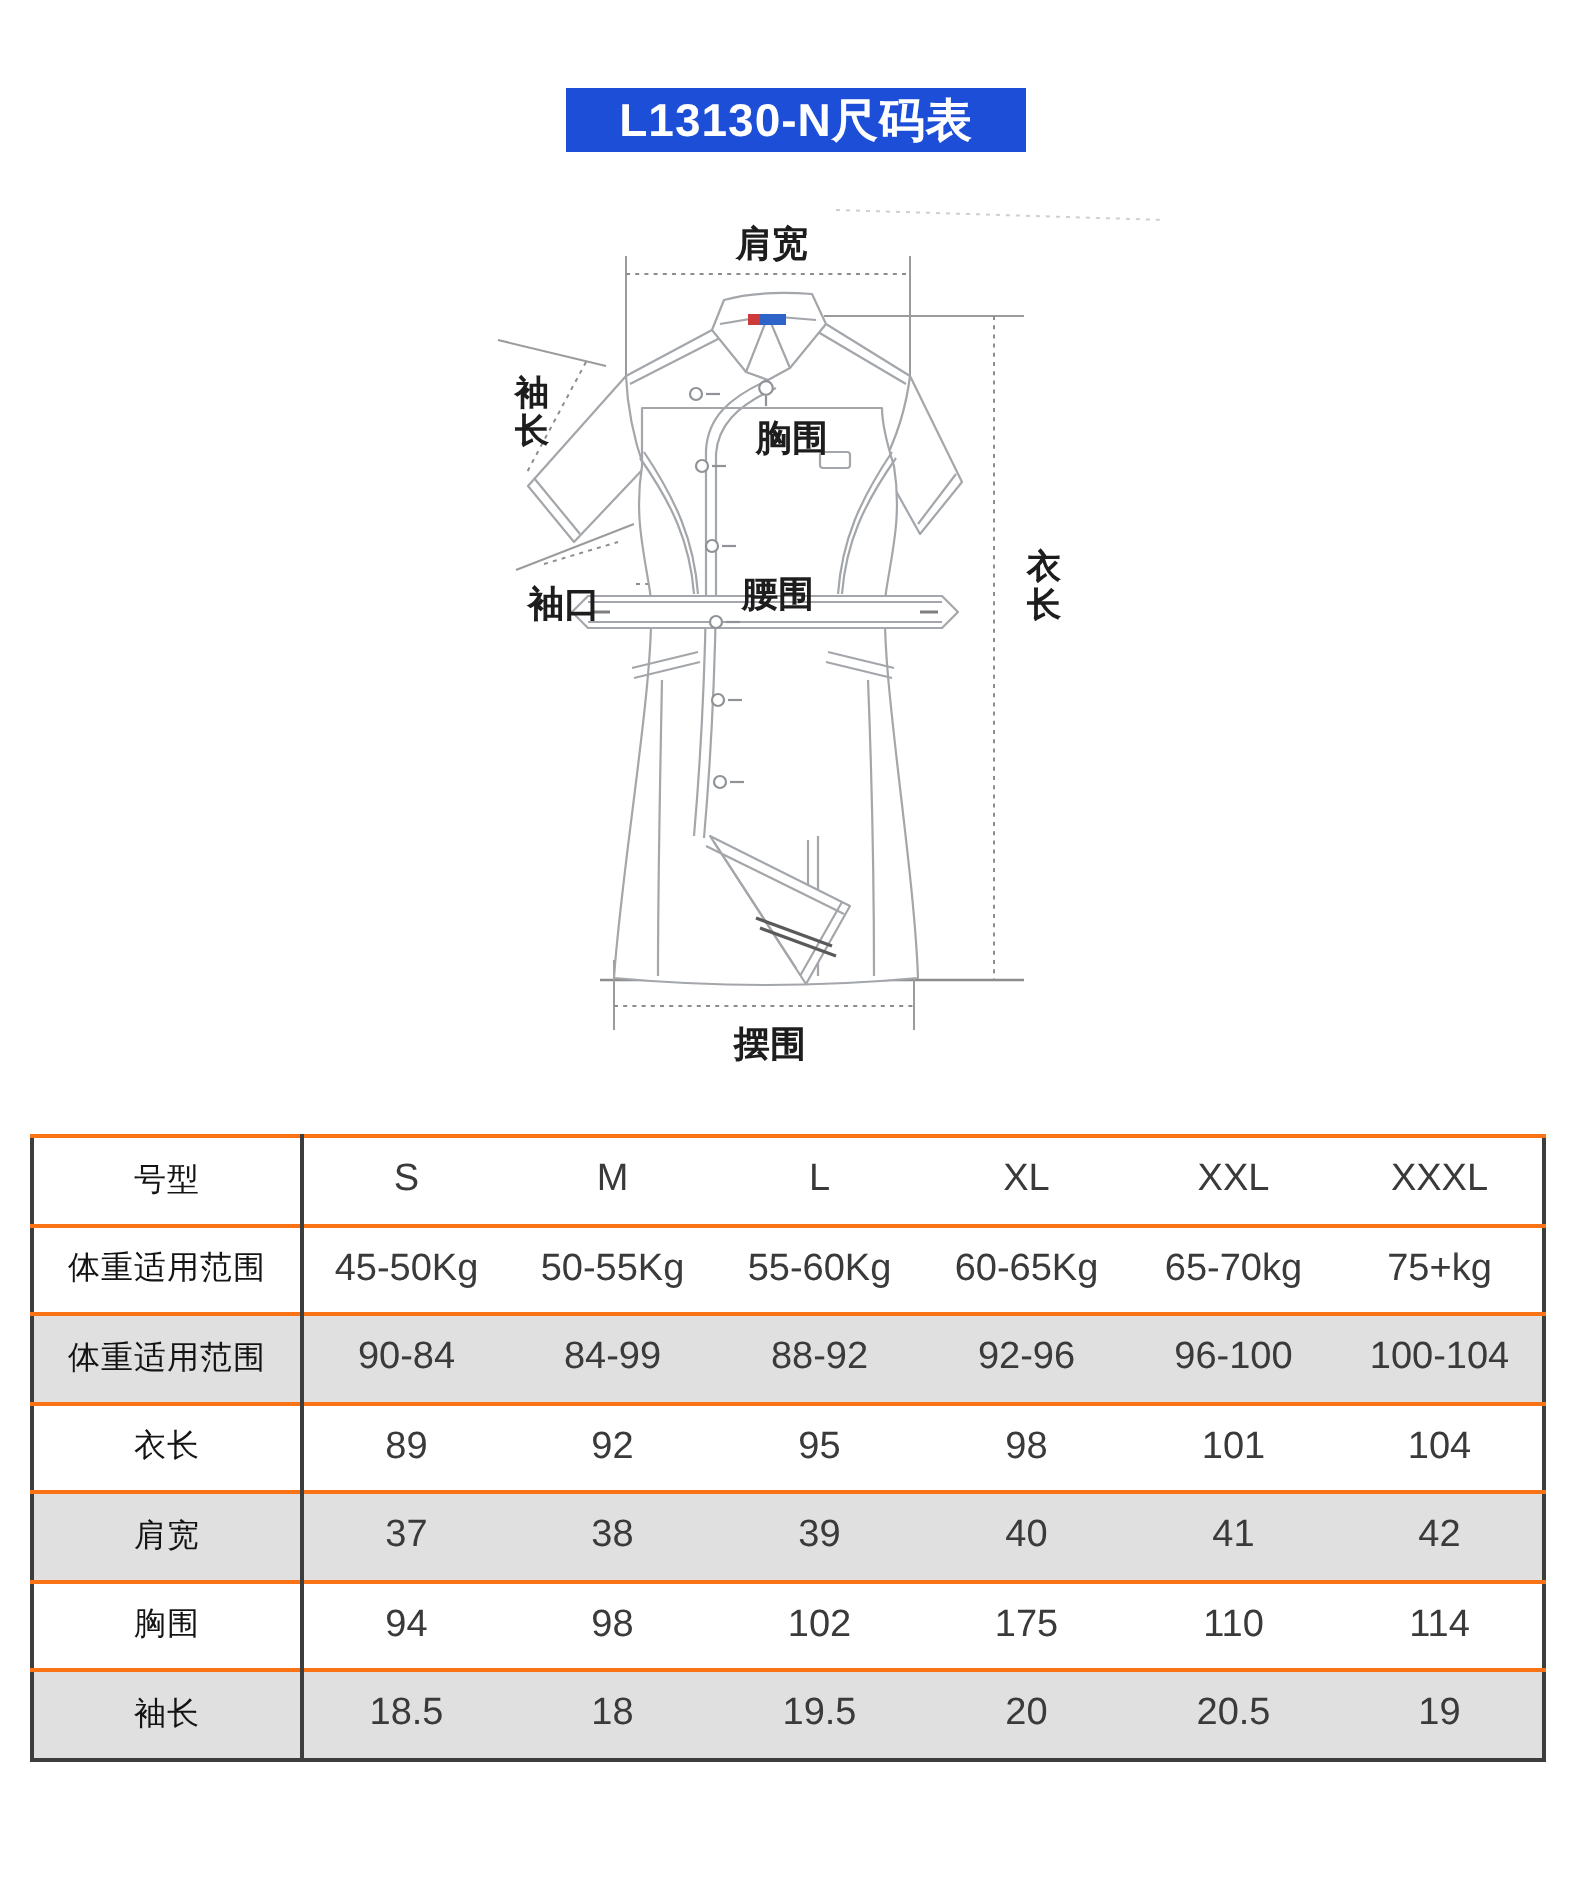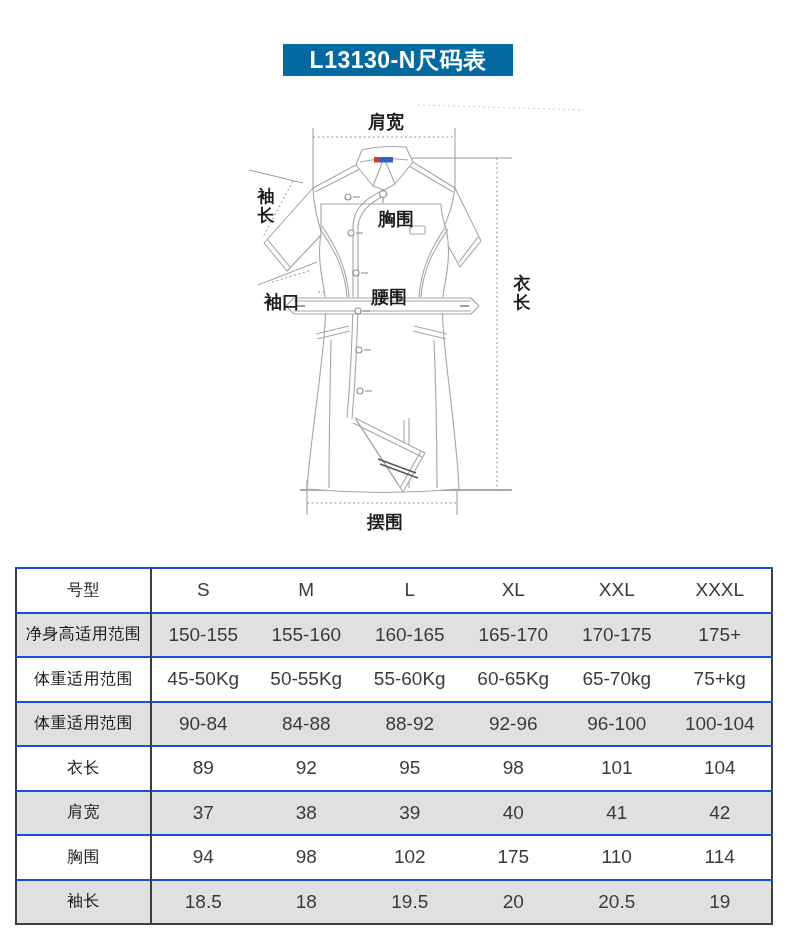--- a/index.html
+++ b/index.html
@@ -2,37 +2,37 @@
 <html><head>
 <meta charset="utf-8">
 <style>
   html,body{margin:0;padding:0;}
   body{
     width:790px;height:940px;background:#ffffff;position:relative;overflow:hidden;
     font-family:"Liberation Sans","DejaVu Sans",sans-serif;
   }
   .badge{
     position:absolute;left:283px;top:44px;width:230px;height:32px;
-    background:#0369a1;color:#fff;font-weight:bold;font-size:23px;line-height:32px;
+    background:#1d4ed8;color:#fff;font-weight:bold;font-size:23px;line-height:32px;
     text-align:center;letter-spacing:.5px;
   }
   .diagram{position:absolute;left:0;top:0;width:790px;height:560px;}
   .garment-svg{position:absolute;left:0;top:0;}
   .dim-label{
     position:absolute;color:#1d1d1d;font-size:18px;font-weight:600;
     text-align:center;line-height:1.12;white-space:nowrap;
   }
   .dim-label.vert{width:20px;white-space:normal;word-break:break-all;font-size:17px;}
   table.size-table{
     position:absolute;left:15px;top:567px;width:758px;
     border-collapse:collapse;table-layout:fixed;
     border:2px solid #3d3d3d;
   }
   table.size-table td{
-    border-top:2px solid #1d4ed8;height:42.5px;text-align:center;vertical-align:middle;
+    border-top:2px solid #f97316;height:42.5px;text-align:center;vertical-align:middle;
     padding:0;overflow:hidden;
   }
   td.lbl{
     border-right:2px solid #3d3d3d;font-size:16px;color:#141414;font-weight:500;
     letter-spacing:.5px;
   }
   td.val{font-size:19px;color:#3a3a3a;font-weight:400;}
   tr.shaded{background:#e0e0e0;}
 </style>
 </head>
@@ -164,42 +164,33 @@
   <tbody id="rows">
     <tr>
       <td class="lbl">号型</td>
       <td class="val">S</td>
       <td class="val">M</td>
       <td class="val">L</td>
       <td class="val">XL</td>
       <td class="val">XXL</td>
       <td class="val">XXXL</td>
     </tr>
-  <tr class="shaded">
-    <td class="lbl">净身高适用范围</td>
-    <td class="val">150-155</td>
-    <td class="val">155-160</td>
-    <td class="val">160-165</td>
-    <td class="val">165-170</td>
-    <td class="val">170-175</td>
-    <td class="val">175+</td>
-  </tr>
       <tr>
     <td class="lbl">体重适用范围</td>
     <td class="val">45-50Kg</td>
     <td class="val">50-55Kg</td>
     <td class="val">55-60Kg</td>
     <td class="val">60-65Kg</td>
     <td class="val">65-70kg</td>
     <td class="val">75+kg</td>
   </tr>
       <tr class="shaded">
     <td class="lbl">体重适用范围</td>
     <td class="val">90-84</td>
-    <td class="val">84-88</td>
+    <td class="val">84-99</td>
     <td class="val">88-92</td>
     <td class="val">92-96</td>
     <td class="val">96-100</td>
     <td class="val">100-104</td>
   </tr>
       <tr>
     <td class="lbl">衣长</td>
     <td class="val">89</td>
     <td class="val">92</td>
     <td class="val">95</td>

